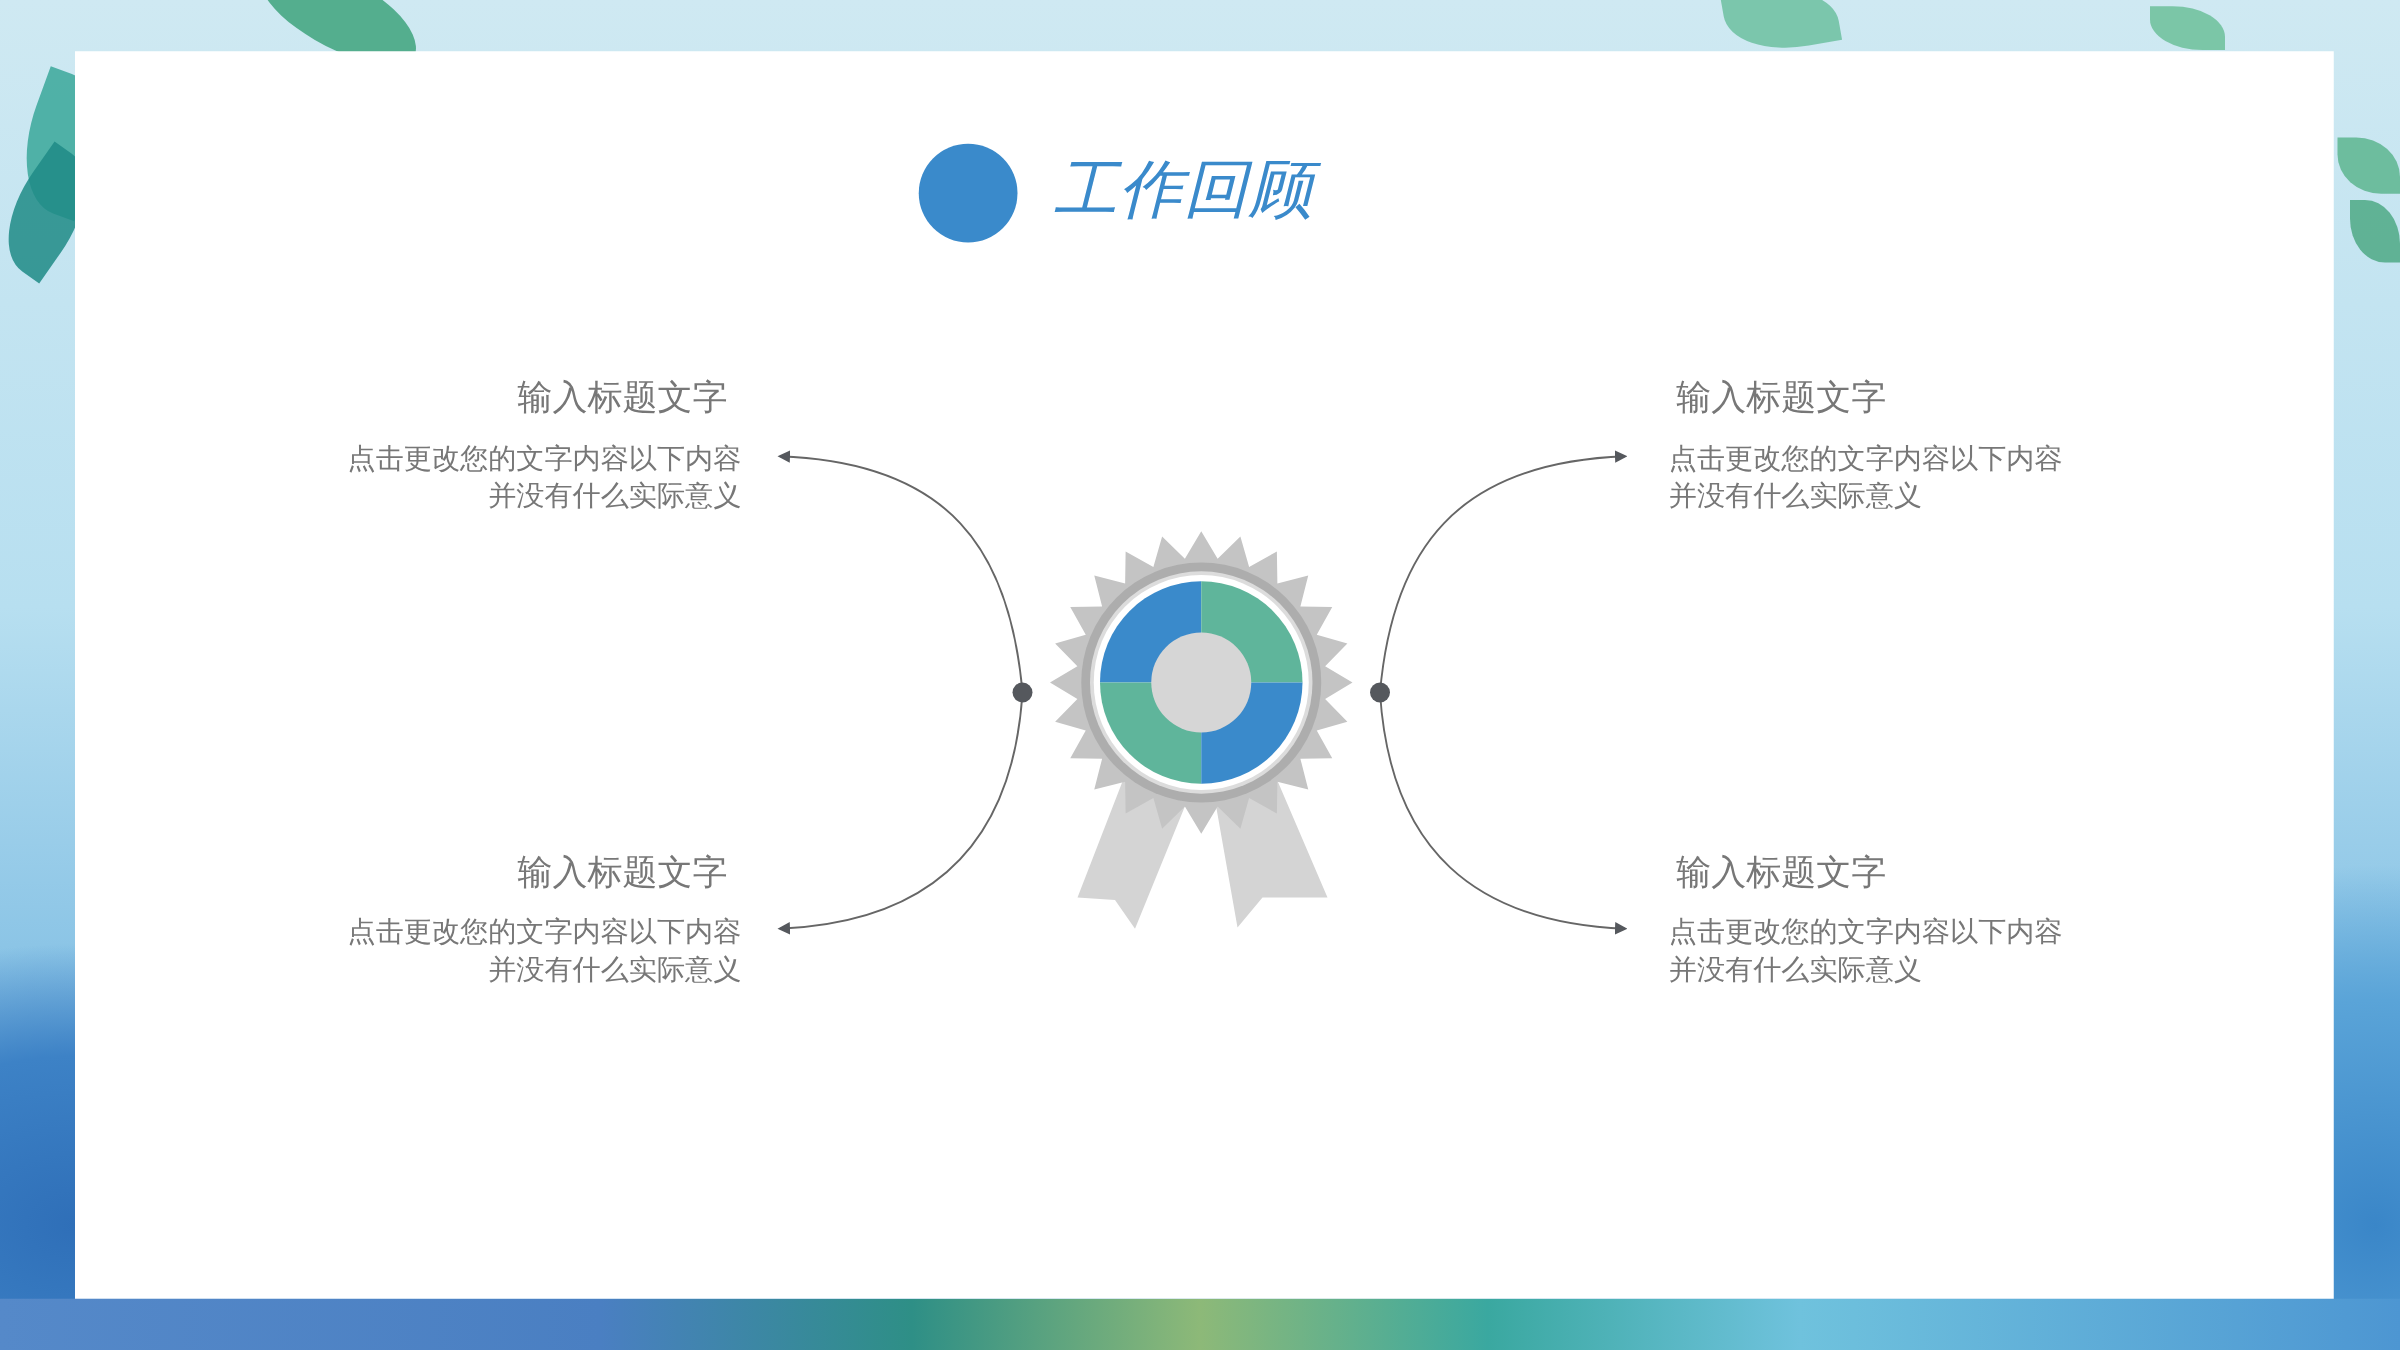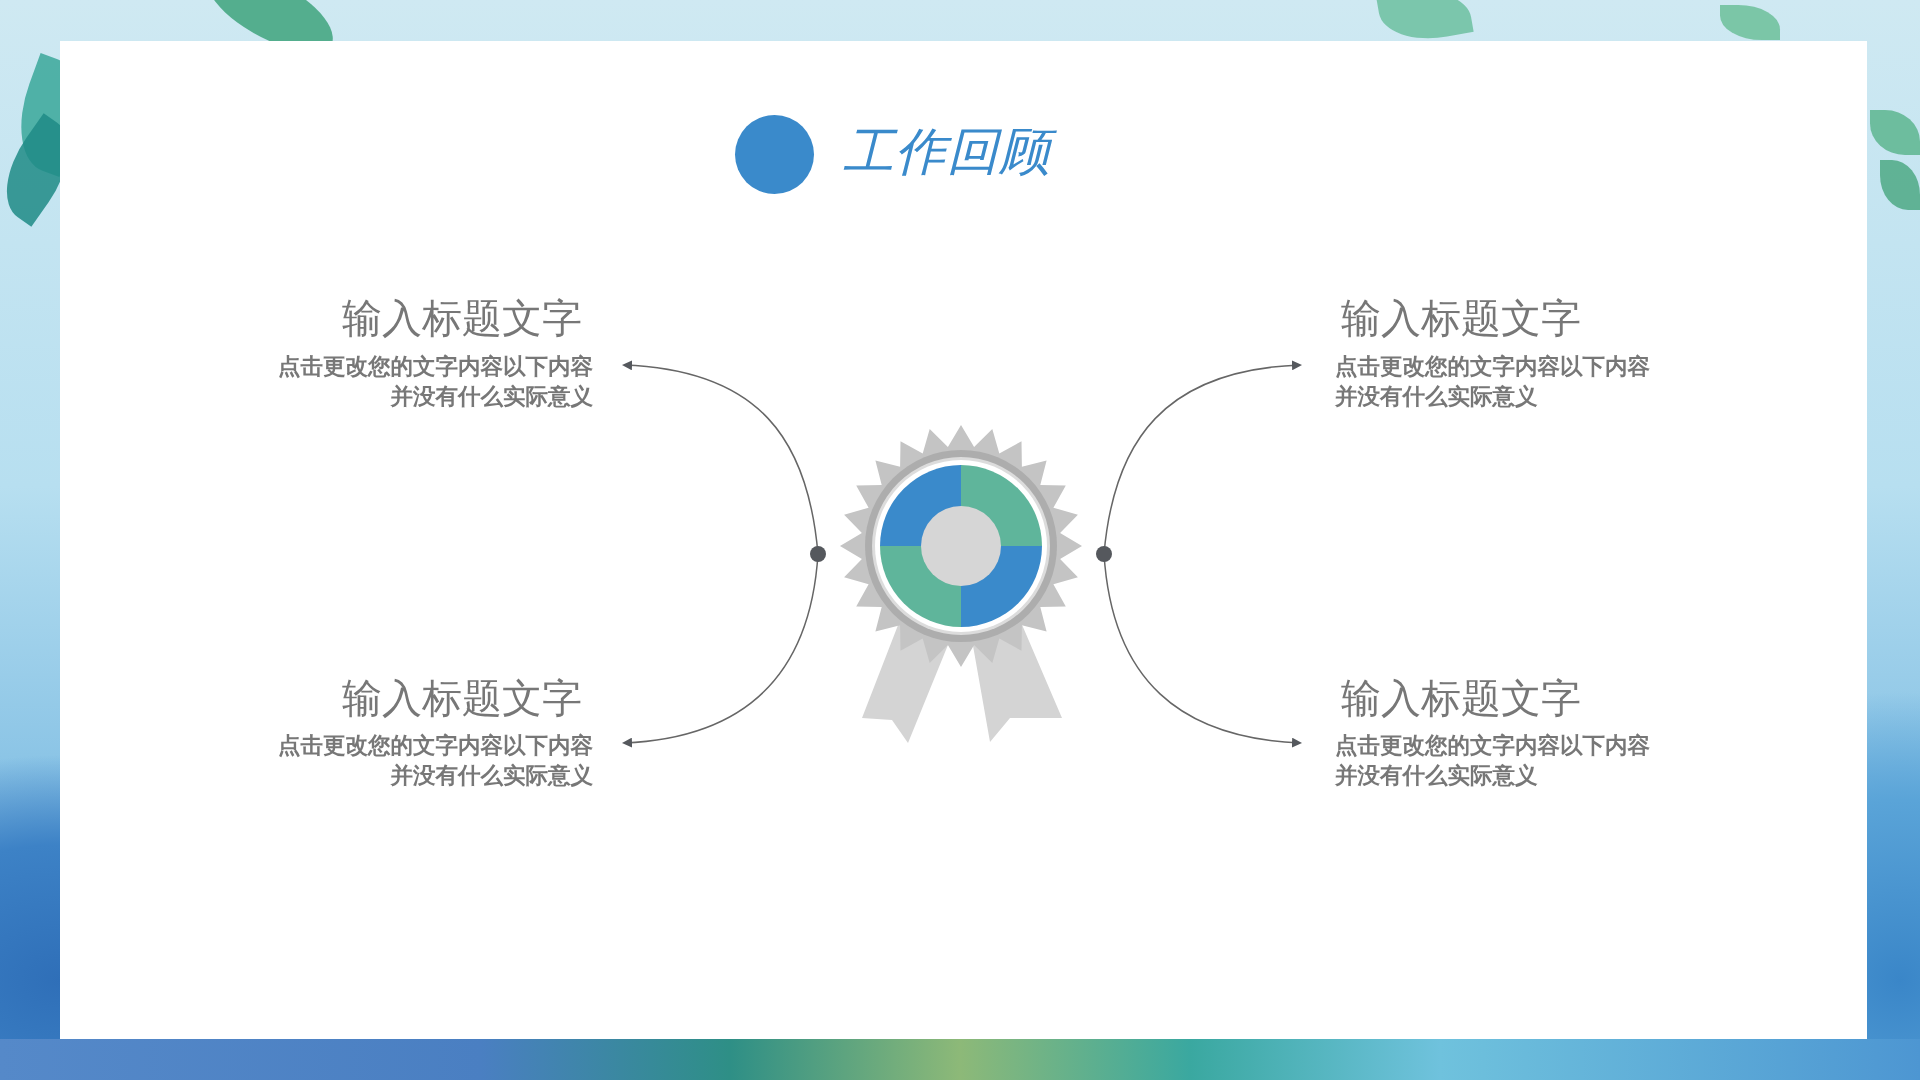--- a/index.html
+++ b/index.html
@@ -10,22 +10,22 @@
           radial-gradient(ellipse 420px 300px at 60px 980px, #2f6fb8 0%, #3d82c6 45%, rgba(80,150,210,0) 75%),
           radial-gradient(ellipse 380px 360px at 1900px 980px, #3a86c8 0%, #5aa4d8 50%, rgba(140,200,230,0) 80%),
           radial-gradient(ellipse 260px 80px at 1070px 1070px, #7fb38a 0%, rgba(90,170,160,0) 80%),
           linear-gradient(180deg, #cfe9f2 0%, #b7dff0 45%, #8cc5e6 70%, #4f92d0 100%); }
   .bg .strip-bottom { position:absolute; left:0; right:0; top:1039px; bottom:0;
         background: linear-gradient(90deg, #5589c9 0%, #4a7fc2 25%, #2e8f86 38%, #8db978 50%, #3aa8a0 62%, #6fc2dd 75%, #4d96d2 100%); }
   .leaf { position:absolute; border-radius:0 70% 0 70%; opacity:.85; }
   .card { position:absolute; left:60px; top:41px; width:1807px; height:998px; background:#ffffff; }
   .title-dot { position:absolute; left:735px; top:115px; width:79px; height:79px; border-radius:50%; background:#3a8acb; }
   .title { position:absolute; left:843px; top:122px; font-size:51px; color:#3a8acb; letter-spacing:1px; line-height:60px; white-space:nowrap;font-style:italic; }
-  .heading { position:absolute; font-size:40px; color:#777777; line-height:40px; white-space:nowrap; }
-  .desc { position:absolute; font-size:22.5px; color:#777777; line-height:29px; white-space:nowrap;font-weight:bold; }
+  .heading { position:absolute; font-size:28px; color:#777777; line-height:40px; white-space:nowrap; }
+  .desc { position:absolute; font-size:22.5px; color:#777777; line-height:29px; white-space:nowrap; }
   .left { text-align:right; }
   .right { text-align:left; }
   svg.overlay { position:absolute; left:0; top:0; }
 </style>
 </head>
 <body>
 
 <div class="bg">
   <div class="leaf" style="left:20px;top:60px;width:60px;height:110px;background:#3aa79a;transform:rotate(20deg);"></div>
   <div class="leaf" style="left:10px;top:120px;width:55px;height:100px;background:#1f8b86;transform:rotate(35deg);"></div>

